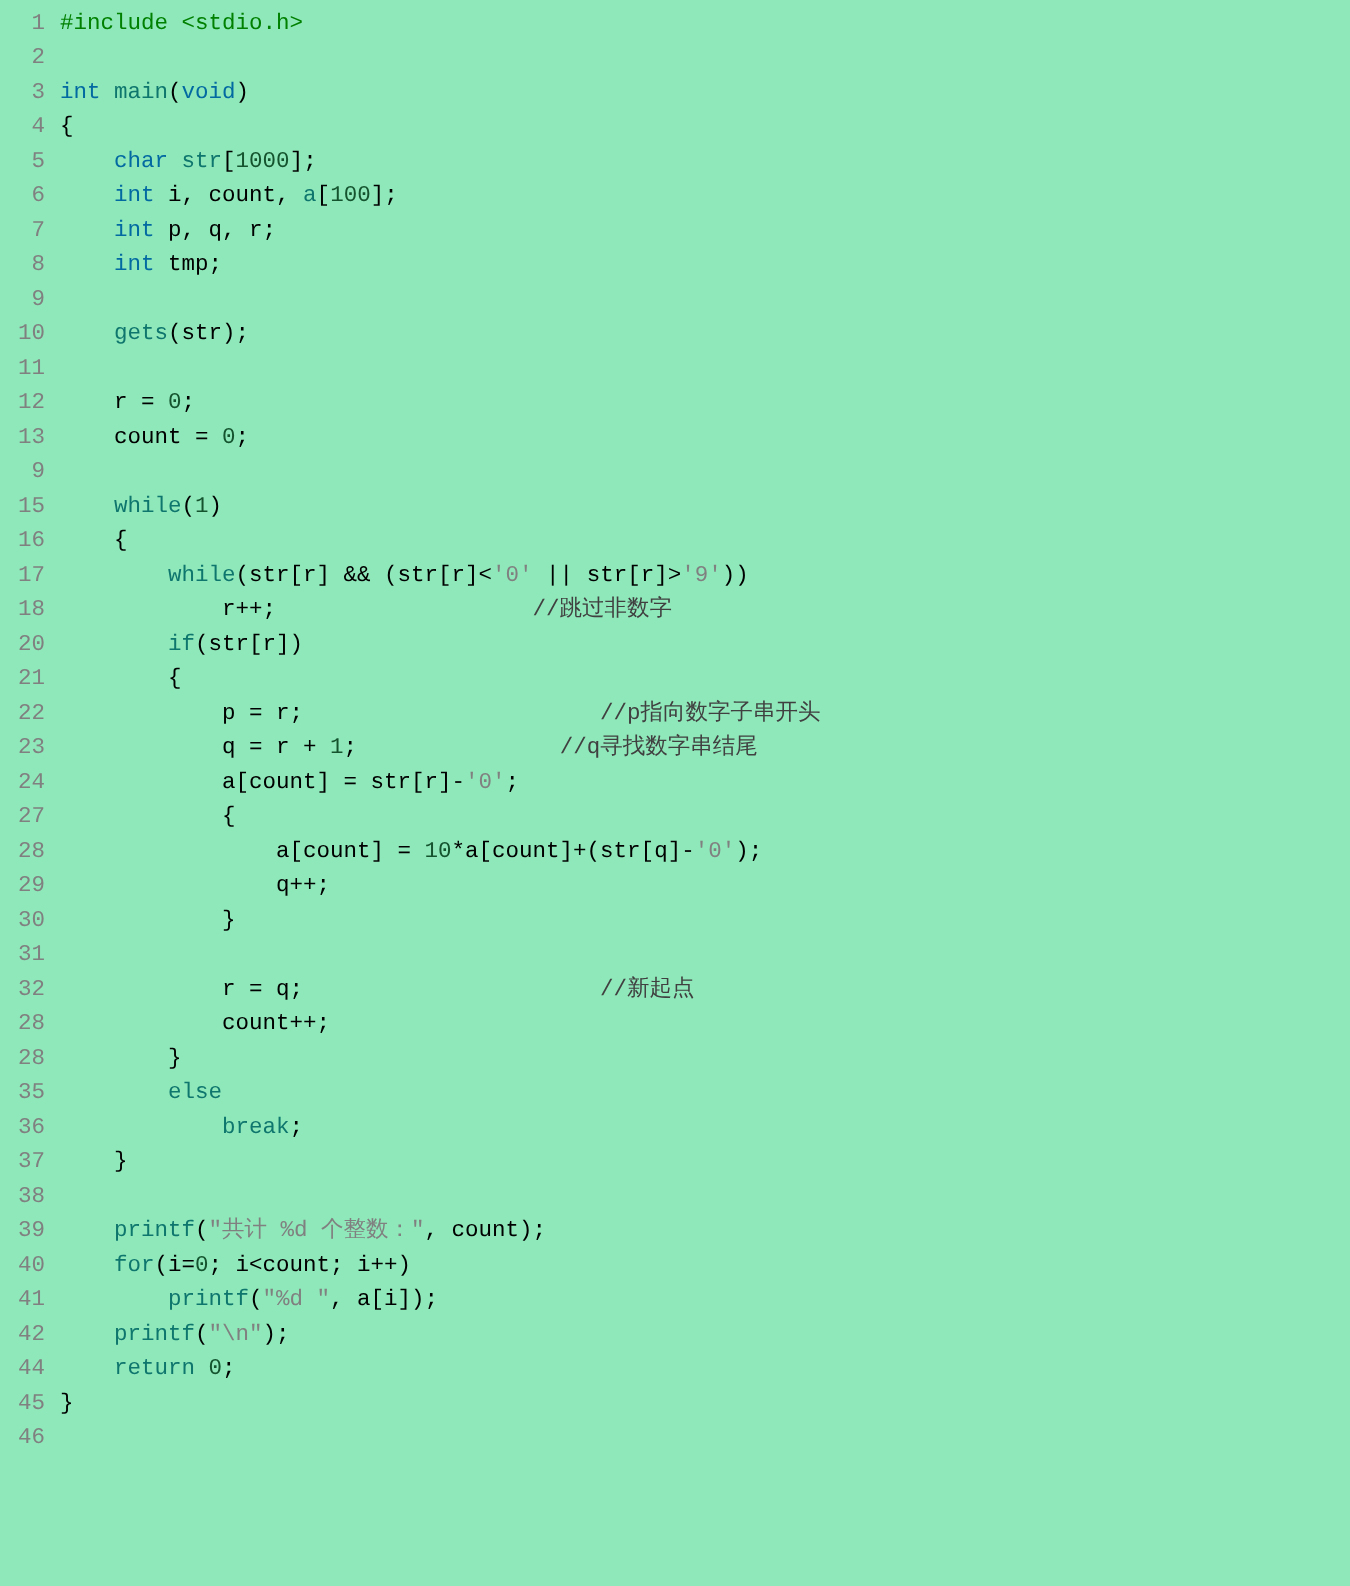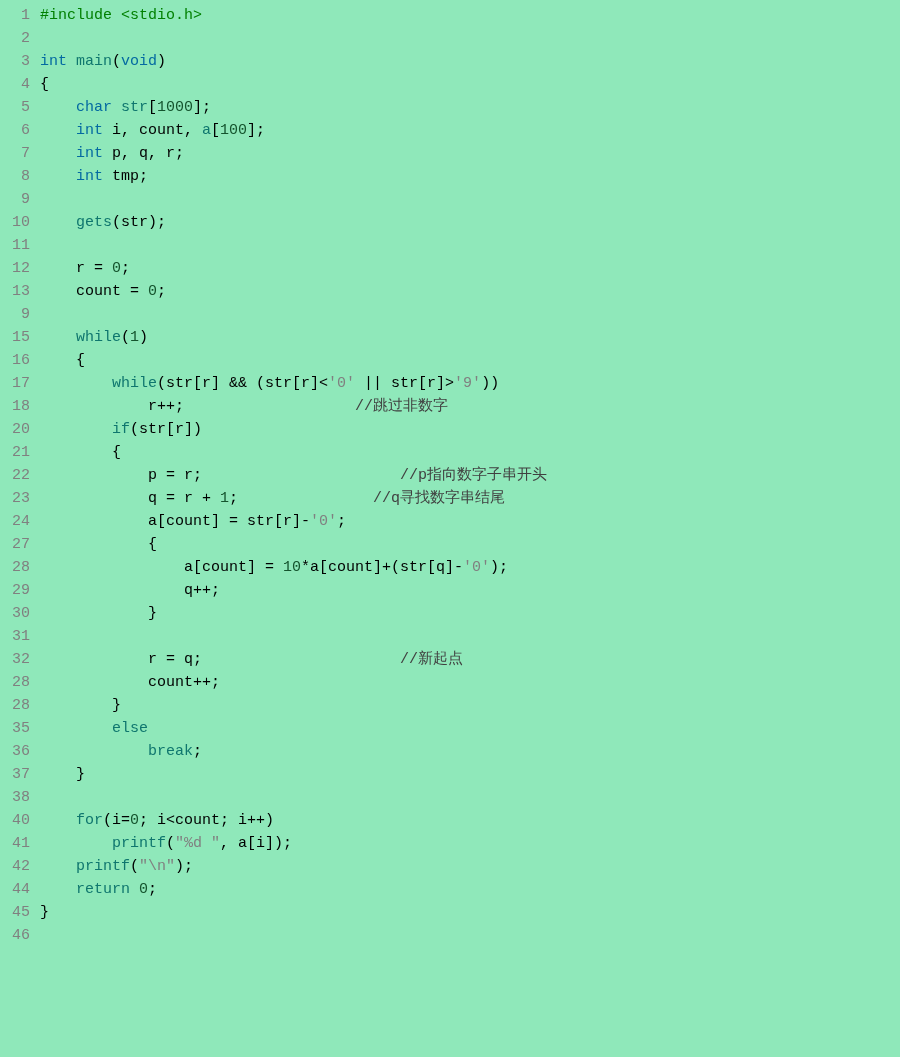--- a/index.html
+++ b/index.html
@@ -71,19 +71,20 @@
     <div class="line"><span class="lineno">29</span><span class="code"><span class="id">                q++;</span></span></div>
     <div class="line"><span class="lineno">30</span><span class="code"><span class="id">            }</span></span></div>
     <div class="line"><span class="lineno">31</span><span class="code"></span></div>
     <div class="line"><span class="lineno">32</span><span class="code"><span class="id">            r = q;                      </span><span class="cmt">//新起点</span></span></div>
     <div class="line"><span class="lineno">28</span><span class="code"><span class="id">            count++;</span></span></div>
     <div class="line"><span class="lineno">28</span><span class="code"><span class="id">        }</span></span></div>
     <div class="line"><span class="lineno">35</span><span class="code"><span class="id">        </span><span class="fn">else</span></span></div>
     <div class="line"><span class="lineno">36</span><span class="code"><span class="id">            </span><span class="fn">break</span><span class="pun">;</span></span></div>
     <div class="line"><span class="lineno">37</span><span class="code"><span class="id">    }</span></span></div>
     <div class="line"><span class="lineno">38</span><span class="code"></span></div>
+    <div class="line"><span class="lineno">39</span><span class="code"><span class="id">    </span><span class="fn">printf</span><span class="pun">(</span><span class="str">"共计 %d 个整数："</span><span class="pun">, count);</span></span></div>
     <div class="line"><span class="lineno">40</span><span class="code"><span class="id">    </span><span class="fn">for</span><span class="pun">(i=</span><span class="num">0</span><span class="pun">; i&lt;count; i++)</span></span></div>
     <div class="line"><span class="lineno">41</span><span class="code"><span class="id">        </span><span class="fn">printf</span><span class="pun">(</span><span class="str">"%d "</span><span class="pun">, a[i]);</span></span></div>
     <div class="line"><span class="lineno">42</span><span class="code"><span class="id">    </span><span class="fn">printf</span><span class="pun">(</span><span class="str">"\n"</span><span class="pun">);</span></span></div>
     <div class="line"><span class="lineno">44</span><span class="code"><span class="id">    </span><span class="fn">return</span><span class="id"> </span><span class="num">0</span><span class="pun">;</span></span></div>
     <div class="line"><span class="lineno">45</span><span class="code"><span class="pun">}</span></span></div>
     <div class="line"><span class="lineno">46</span><span class="code"></span></div>
   </div>
 
 </body></html>

